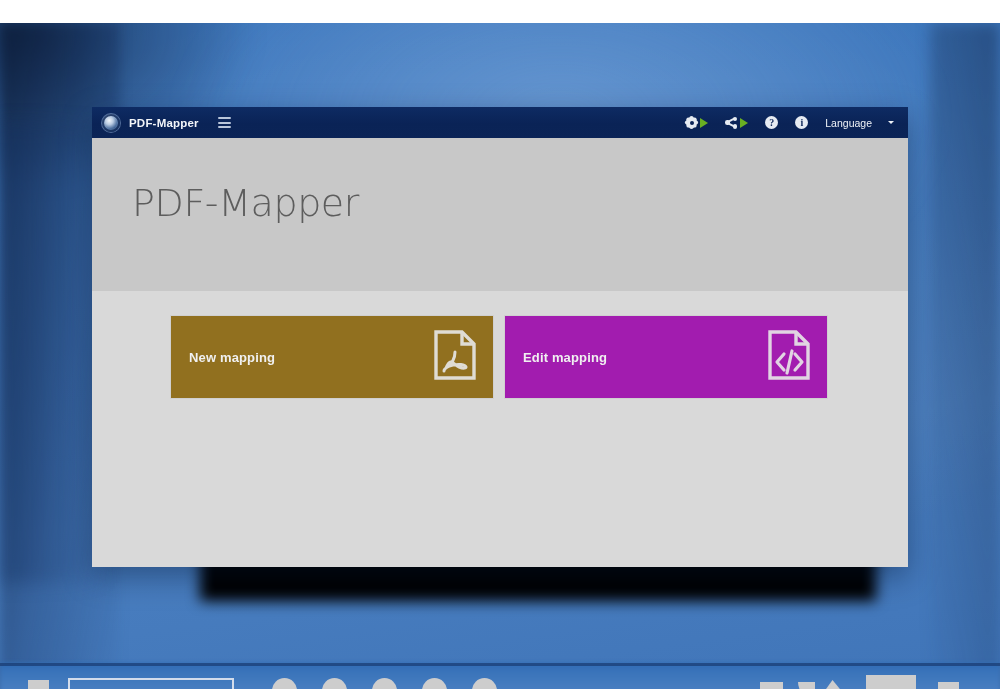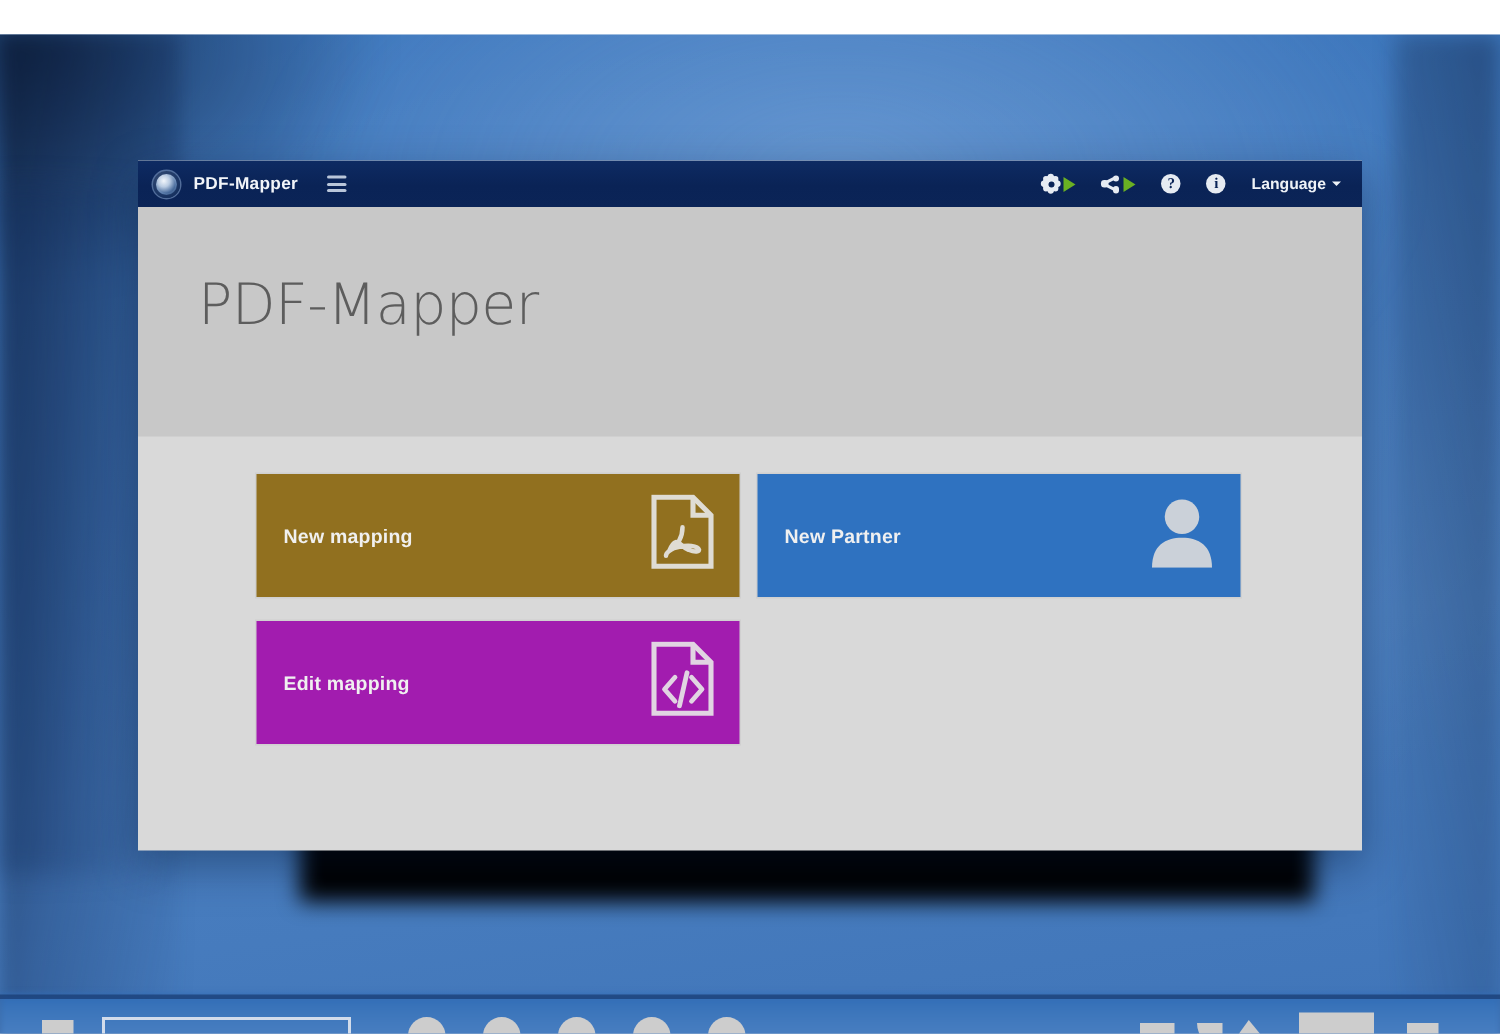--- a/index.html
+++ b/index.html
@@ -144,22 +144,22 @@
   .share-ico b:nth-of-type(2) { bottom: 2.6px; transform: rotate(27deg); }
 
   .circ-ico {
     width: 13px; height: 13px; border-radius: 50%;
     background: #e6ebf2; color: #0a2356;
     font-size: 10px; font-weight: bold; line-height: 13px;
     text-align: center;
     font-family: "Liberation Serif", serif;
   }
   #lang-label {
-    color: #eef2f7; font-size: 10.5px; font-weight: bold;
-    display: flex; align-items: center; gap: 4px; cursor: pointer;
+    color: #eef2f7; font-size: 10.5px; font-weight: normal;
+    display: flex; align-items: center; gap: 16px; cursor: pointer;
   }
   #lang-caret {
     width: 0; height: 0;
     border-left: 3.2px solid transparent;
     border-right: 3.2px solid transparent;
     border-top: 3.6px solid #eef2f7;
   }
 
   
   #hero {
@@ -298,29 +298,20 @@
         <span class="tile-label">New mapping</span>
         <span class="tile-icon">
           <svg width="44" height="50" viewBox="0 0 44 50">
             <path d="M3 2 h26 l12 12 v34 H3 Z" fill="none" stroke="#e8e8e8" stroke-width="3.4"></path>
             <path d="M29 2 v12 h12" fill="none" stroke="#e8e8e8" stroke-width="3.4"></path>
             <path d="M22 22 c0 9 -6 14 -9 16 c5 -12 7 -3 13 -1 c5 2 7 1 7 0 c-1 -3 -8 -3 -13 -2 c-6 1 -9 4 -9 6" fill="none" stroke="#e8e8e8" stroke-width="3" stroke-linecap="round"></path>
           </svg>
         </span>
       </div>
 
-      <div class="tile t-newpart">
-        <span class="tile-label">New Partner</span>
-        <span class="tile-icon">
-          <svg width="46" height="48" viewBox="0 0 46 48">
-            <circle cx="23" cy="14" r="11.5" fill="#dcdcdc"></circle>
-            <path d="M3 48 C3 33 12 28 23 28 C34 28 43 33 43 48 Z" fill="#dcdcdc"></path>
-          </svg>
-        </span>
-      </div>
 
       <div class="tile t-editmap">
         <span class="tile-label">Edit mapping</span>
         <span class="tile-icon">
           <svg width="44" height="50" viewBox="0 0 44 50">
             <path d="M3 2 h26 l12 12 v34 H3 Z" fill="none" stroke="#e8e8e8" stroke-width="3.4"></path>
             <path d="M29 2 v12 h12" fill="none" stroke="#e8e8e8" stroke-width="3.4"></path>
             <path d="M17 24 L10 32 L17 40" fill="none" stroke="#e8e8e8" stroke-width="3.2" stroke-linecap="round" stroke-linejoin="round"></path>
             <path d="M28 24 L35 32 L28 40" fill="none" stroke="#e8e8e8" stroke-width="3.2" stroke-linecap="round" stroke-linejoin="round"></path>
             <path d="M25 21 L20 43" fill="none" stroke="#e8e8e8" stroke-width="3.2" stroke-linecap="round"></path>

